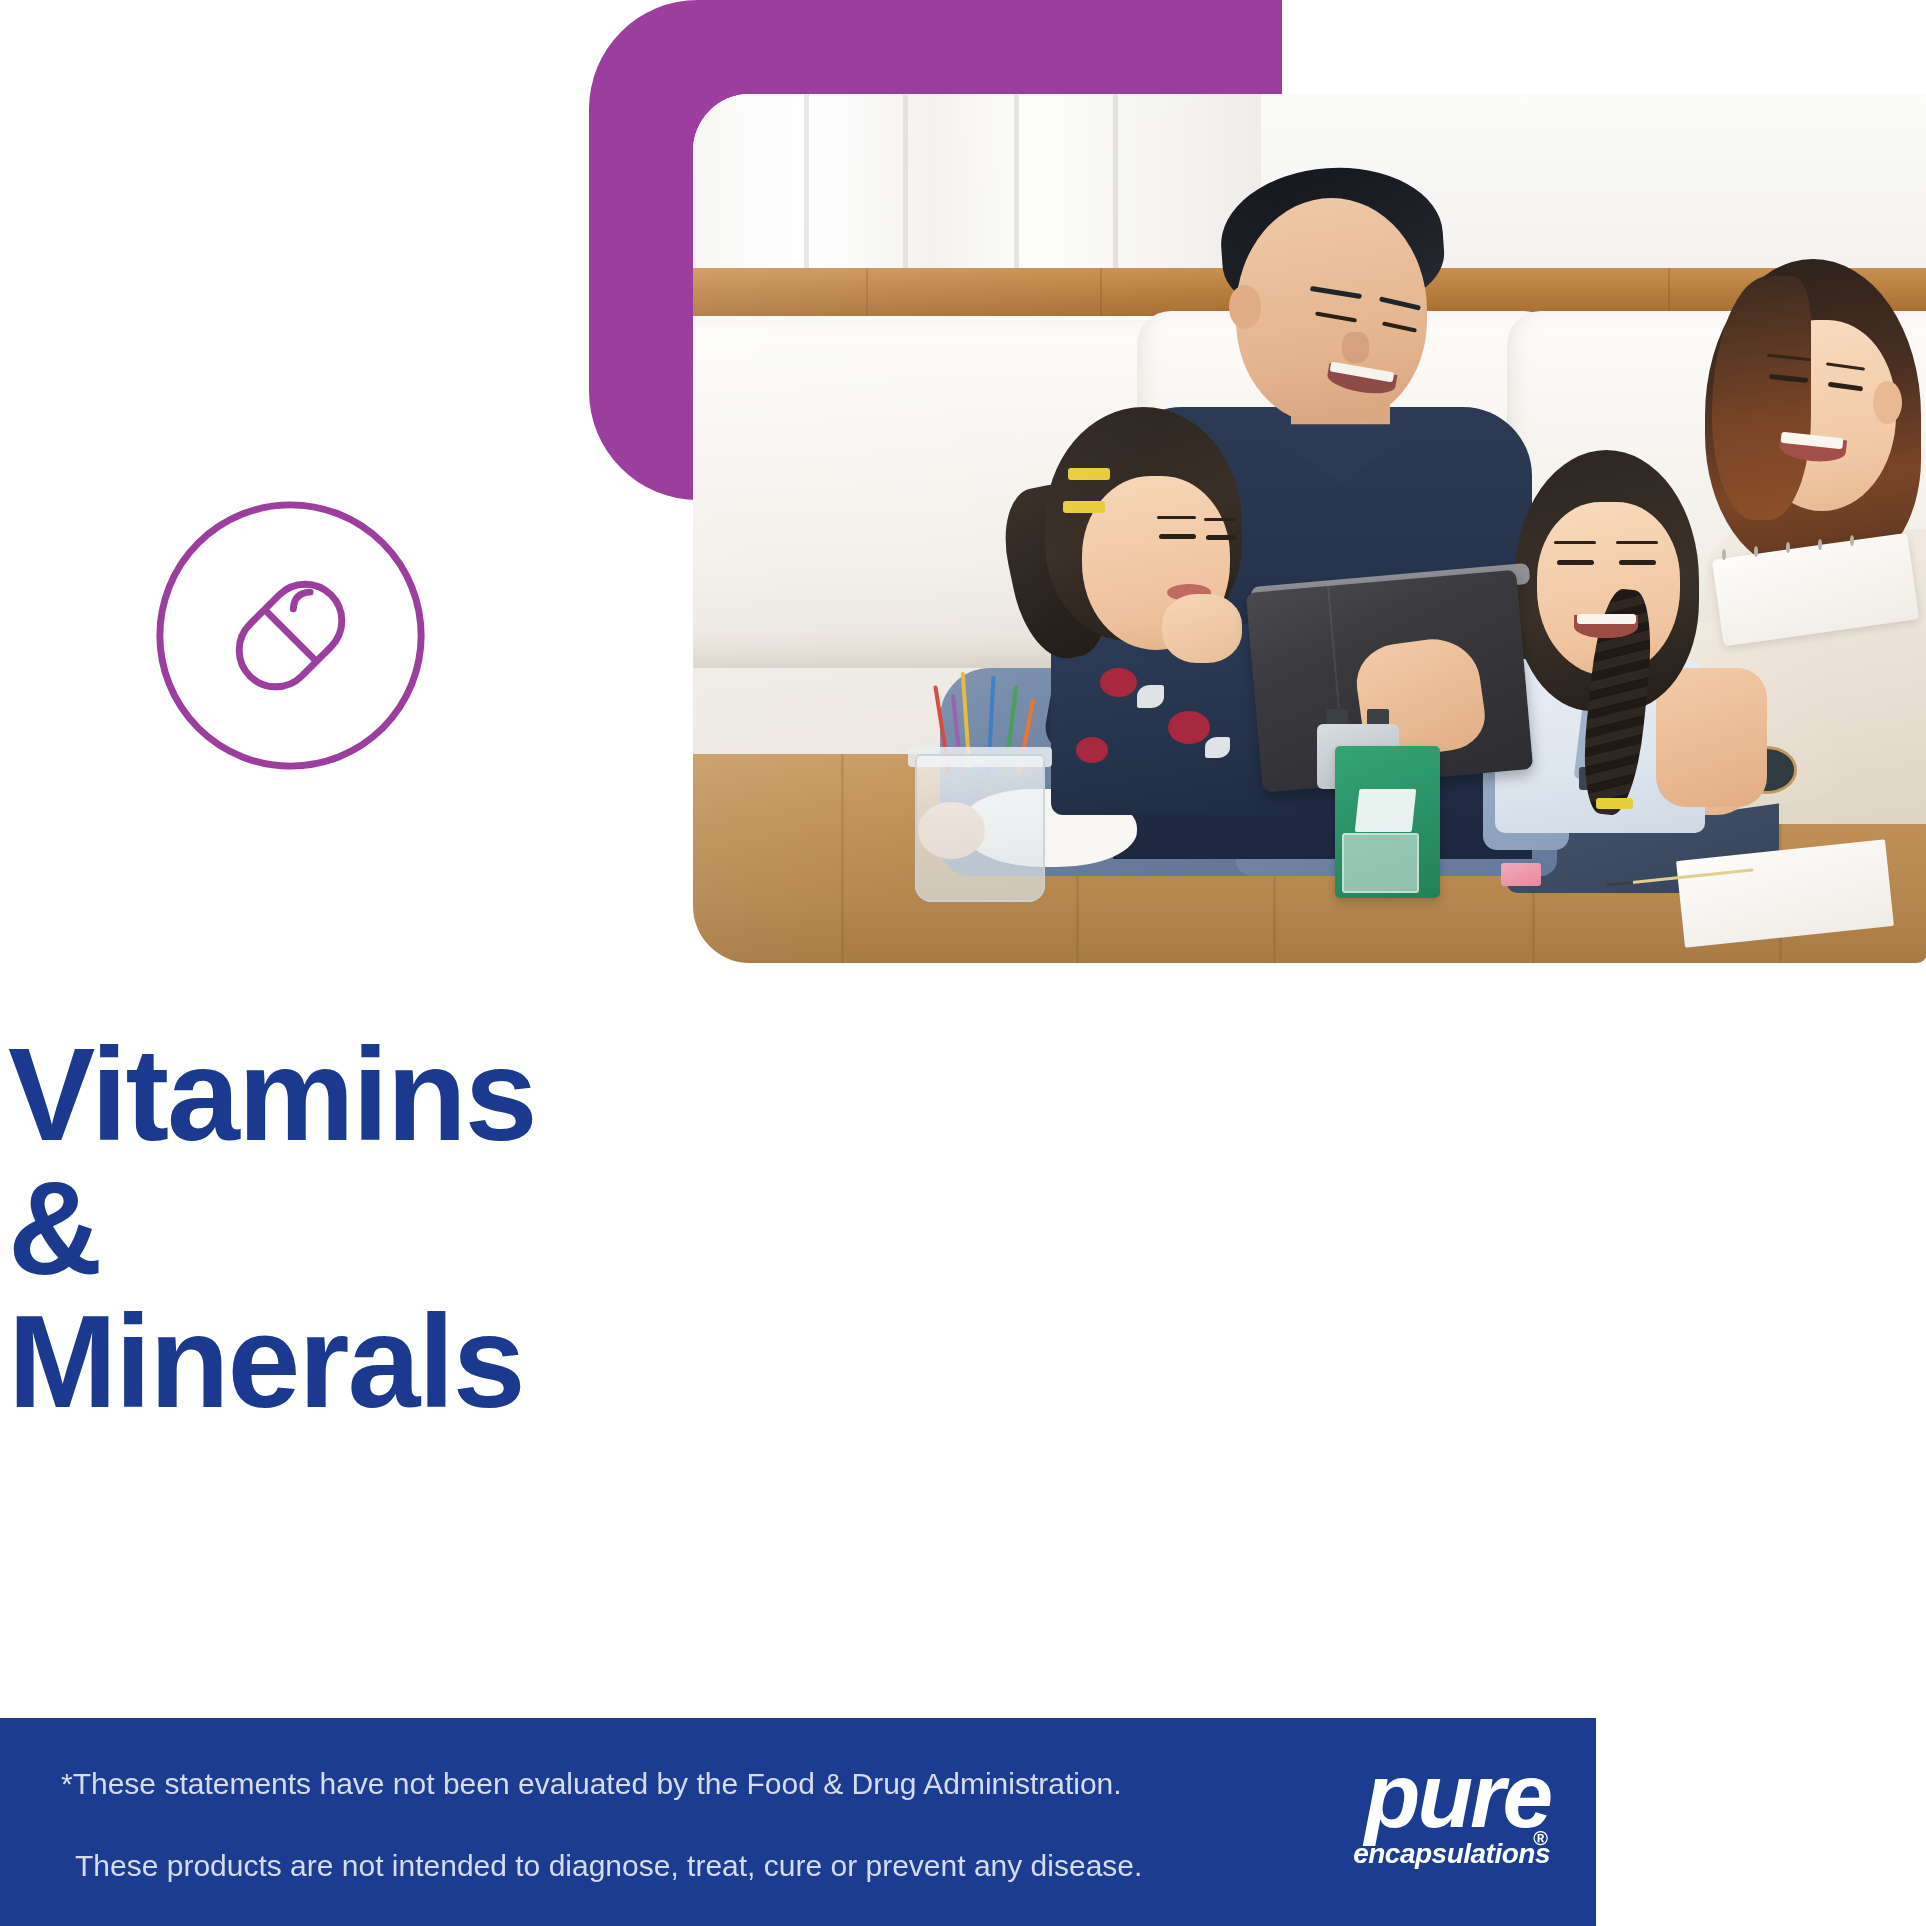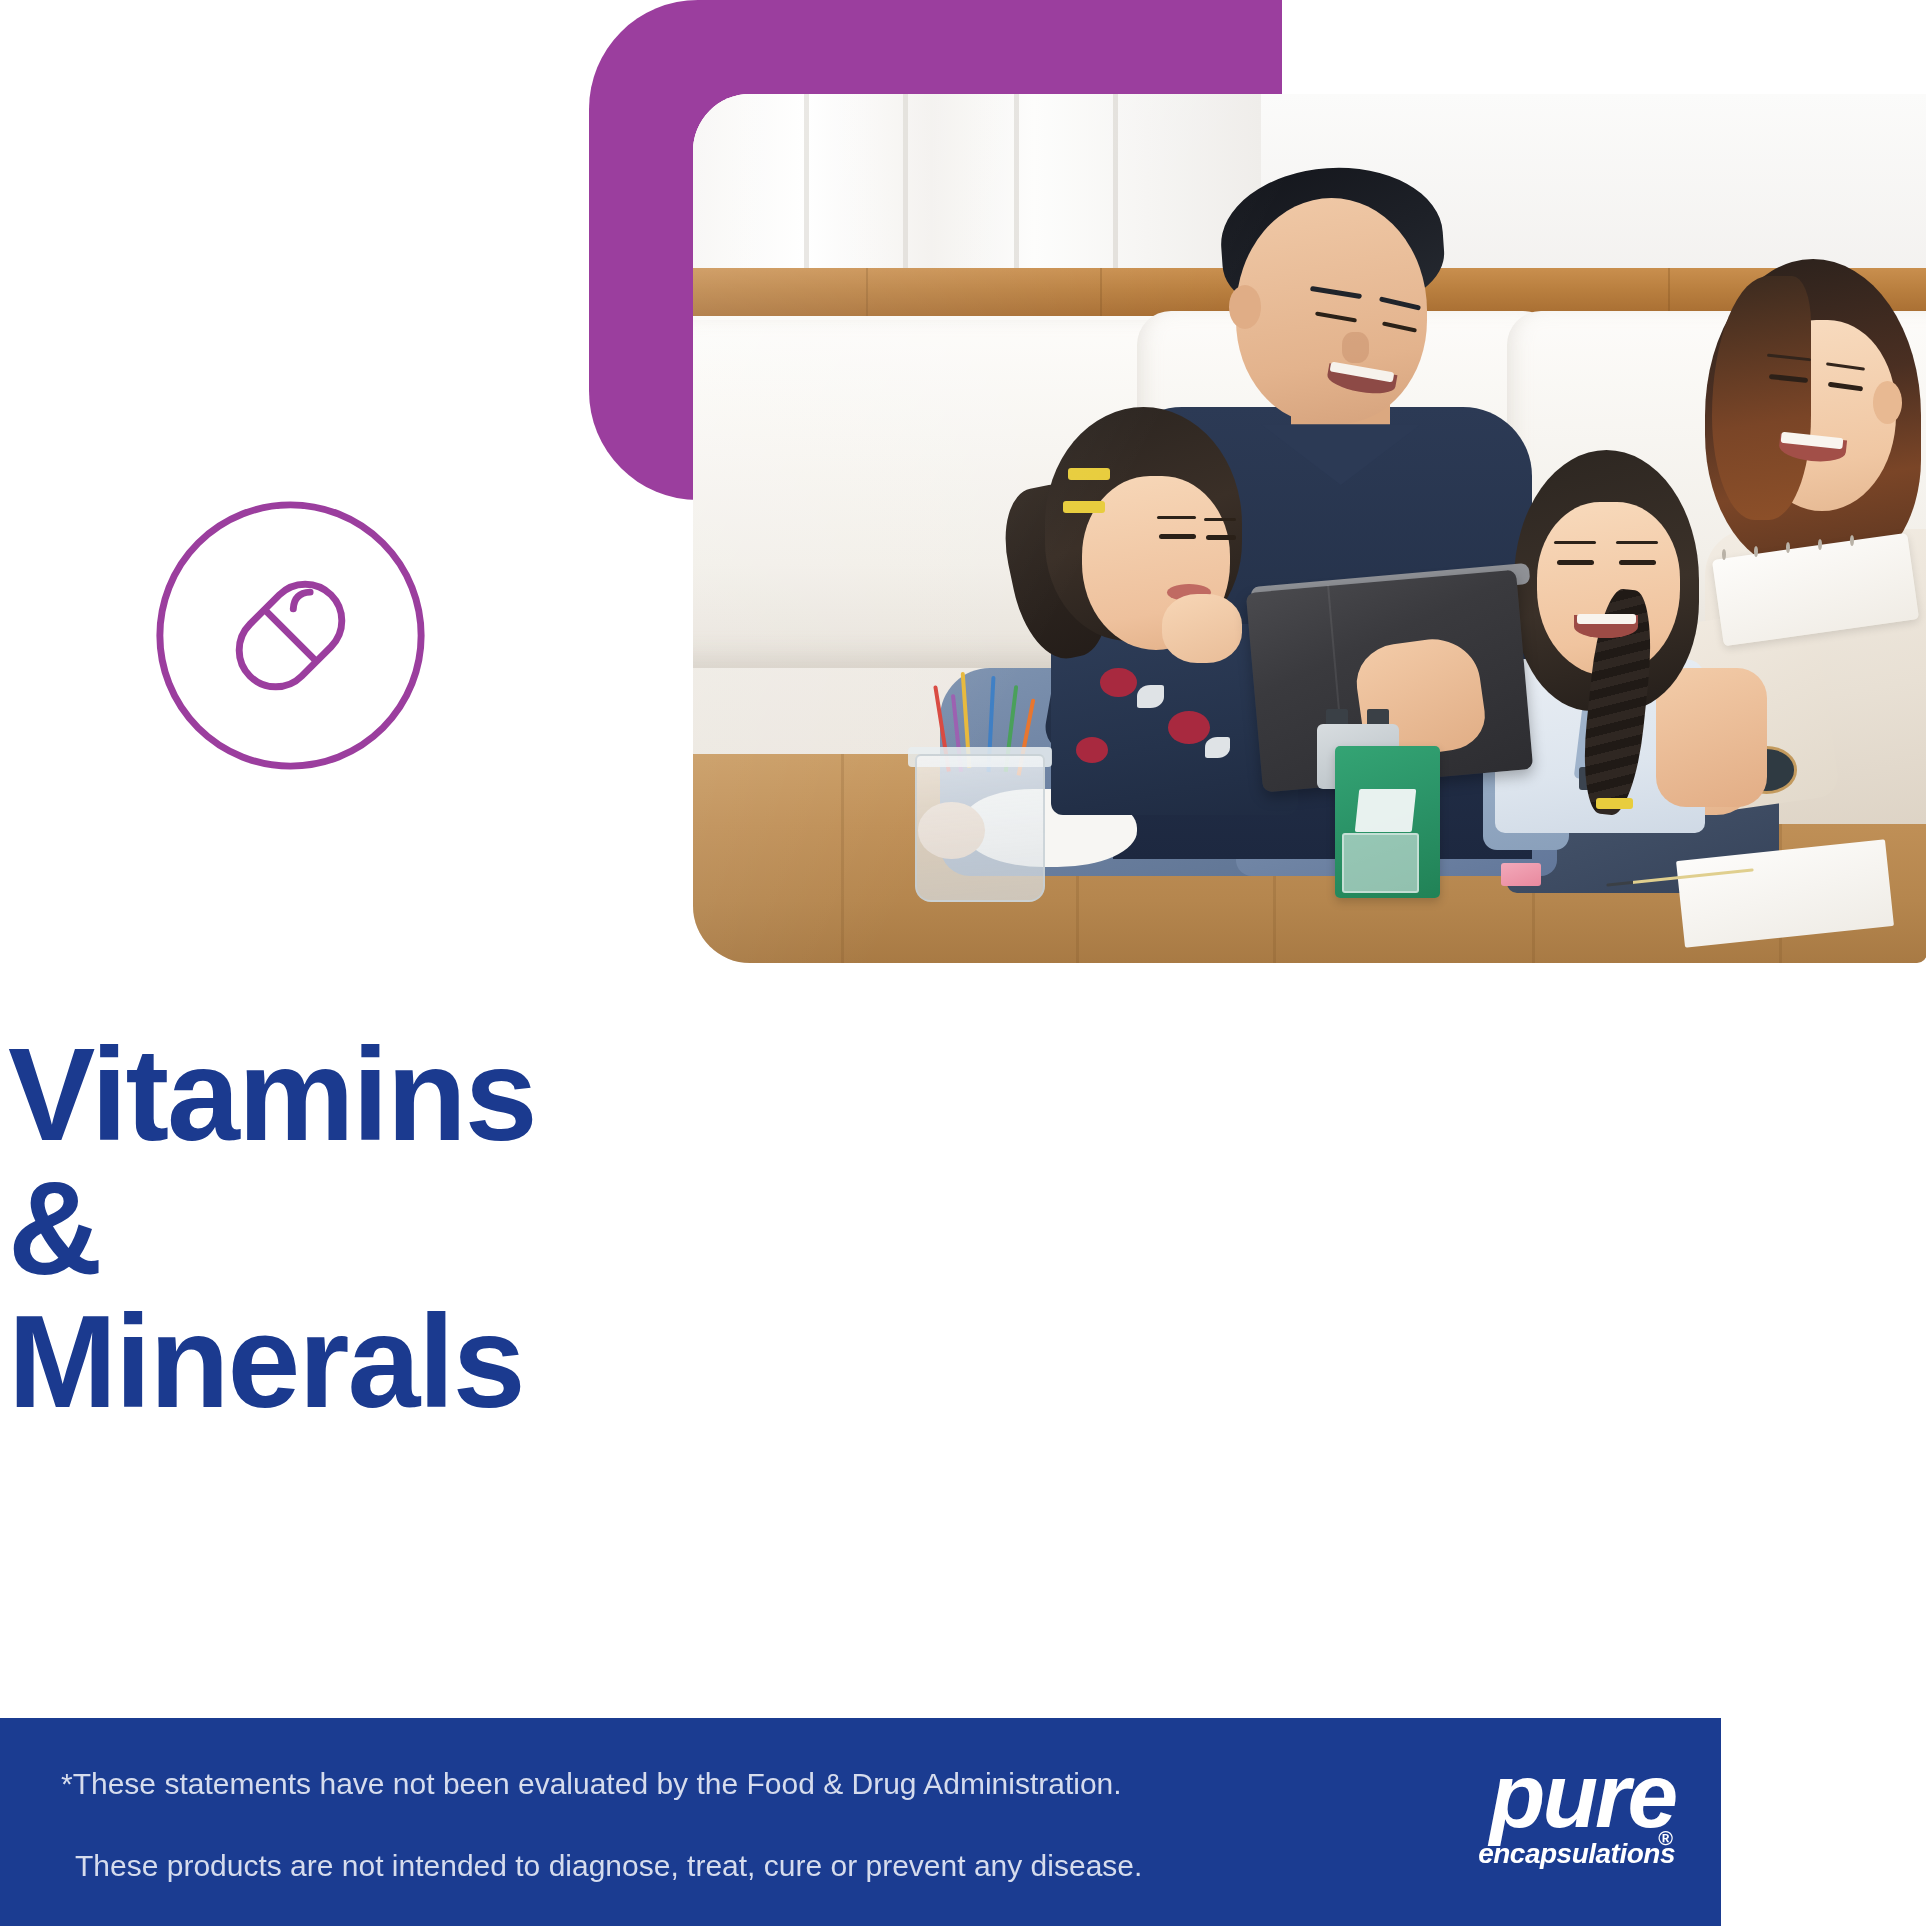--- a/index.html
+++ b/index.html
@@ -277,21 +277,21 @@
   .headline .l2{ display:block; }
 
   
   .bodycopy{
     position:absolute; left:14px; top:1396px; width:1683px;
     color:#1a1a1a; font-size:61px; font-weight:normal; line-height:1.34;
   }
 
   
   .footer{
-    position:absolute; left:0; top:1718px; width:1721px; height:209px;
+    position:absolute; left:0; top:1718px; width:1596px; height:209px;
     background:#1B3C91;
   }
   .disclaimer{
     position:absolute; left:61px; top:44px; width:1267px;
     color:#d6dced; font-size:30px; line-height:1.44; font-weight:300;
   }
   .disclaimer .ln2{ display:block; padding-left:14px;margin-top:39px; }
 
   .logo{
     position:absolute; right:46px; top:36px;

